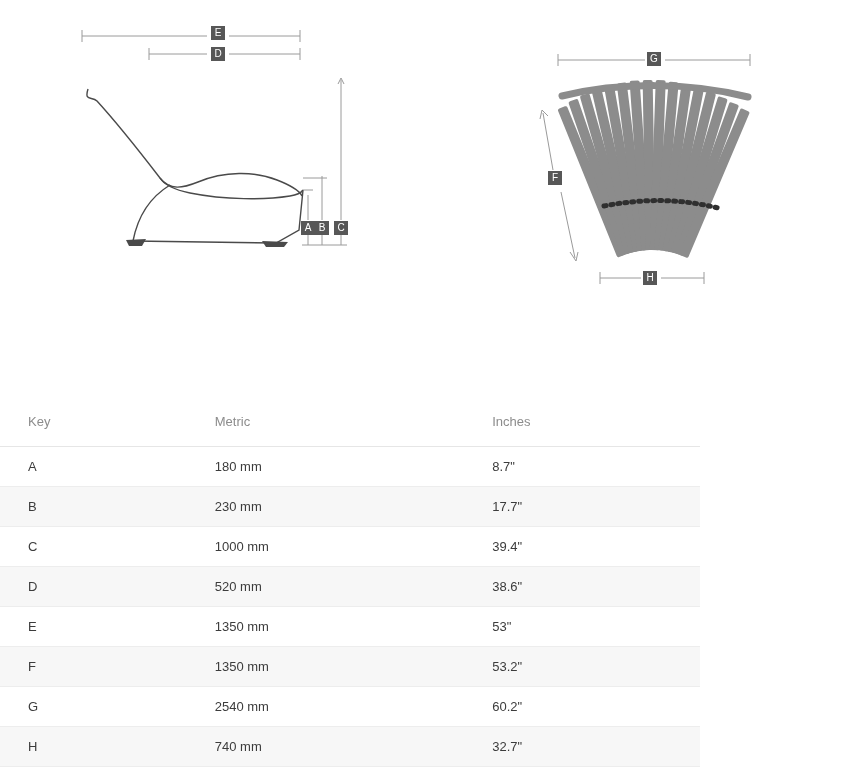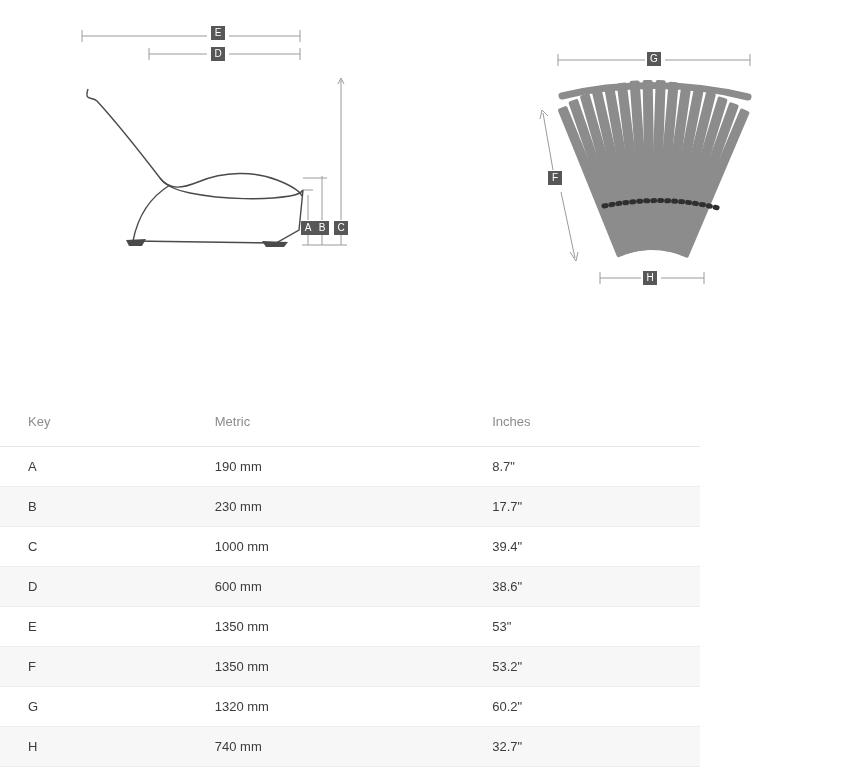--- a/index.html
+++ b/index.html
@@ -218,51 +218,51 @@
     <thead>
       <tr>
         <th>Key</th>
         <th>Metric</th>
         <th>Inches</th>
       </tr>
     </thead>
     <tbody>
       <tr>
         <td>A</td>
-        <td>190 mm</td>
+        <td>180 mm</td>
         <td>8.7"</td>
       </tr>
       <tr>
         <td>B</td>
         <td>230 mm</td>
         <td>17.7"</td>
       </tr>
       <tr>
         <td>C</td>
         <td>1000 mm</td>
         <td>39.4"</td>
       </tr>
       <tr>
         <td>D</td>
-        <td>600 mm</td>
+        <td>520 mm</td>
         <td>38.6"</td>
       </tr>
       <tr>
         <td>E</td>
         <td>1350 mm</td>
         <td>53"</td>
       </tr>
       <tr>
         <td>F</td>
         <td>1350 mm</td>
         <td>53.2"</td>
       </tr>
       <tr>
         <td>G</td>
-        <td>1320 mm</td>
+        <td>2540 mm</td>
         <td>60.2"</td>
       </tr>
       <tr>
         <td>H</td>
         <td>740 mm</td>
         <td>32.7"</td>
       </tr>
     </tbody>
   </table>
 

